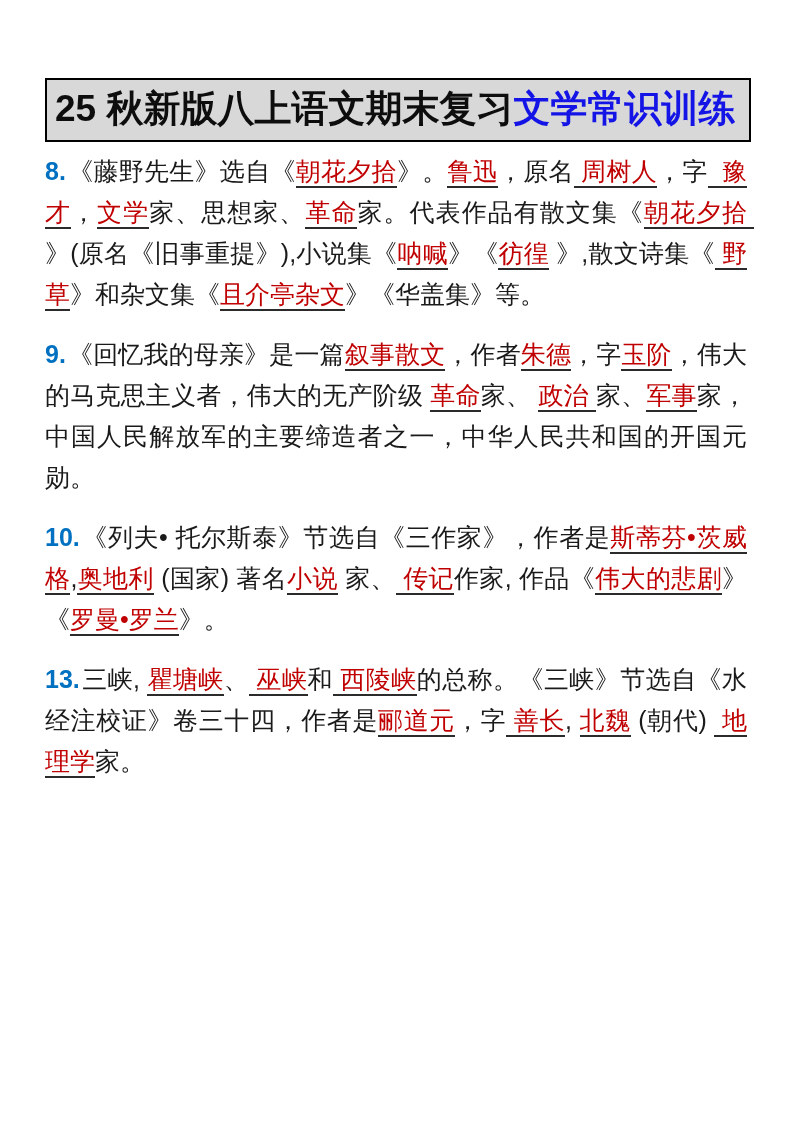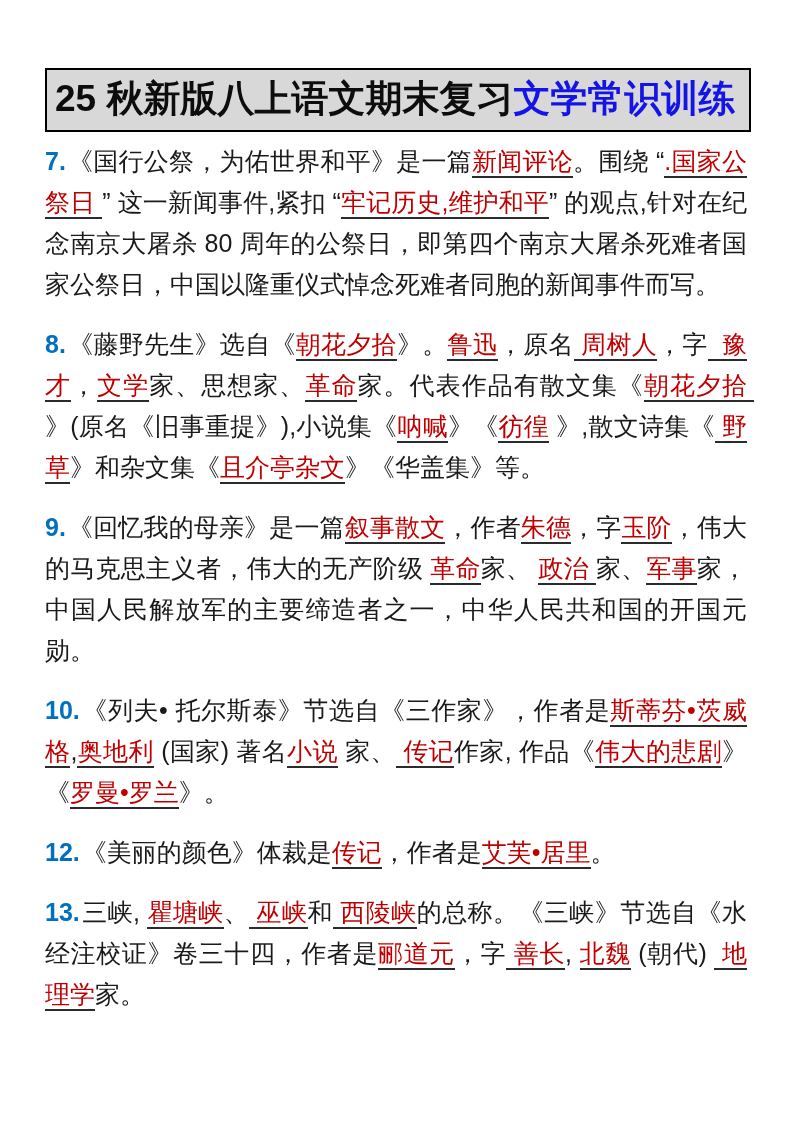--- a/index.html
+++ b/index.html
@@ -11,22 +11,23 @@
     width: 793px;
     height: 1122px;
     font-family: "Liberation Sans", sans-serif;
     color: #1a1a1a;
     overflow: hidden;
   }
   .page {
     box-sizing: border-box;
     width: 793px;
     height: 888px;
-    padding: 68px 44px 0 45px;
+    padding: 47px 44px 0 45px;
     background: #ffffff;
+    margin-top: 31px;
   }
   .title-box {
     box-sizing: border-box;
     width: 706px;
     border: 2px solid #000000;
     background: #d8d8d8;
     padding: 4px 6px 6px 8px;
     font-size: 37px;
     font-weight: 700;
     letter-spacing: 0px;
@@ -57,20 +58,18 @@
   }
 </style>
 </head>
 <body>
 
 <div class="page">
   <div class="title-box">
     <span class="title-black">25 秋新版八上语文期末复习</span><span class="title-blue">文学常识训练</span>
   </div>
   <div class="items" id="items">
-      <p class="item"><span class="num">7.</span><span class="run-n">《国行公祭，为佑世界和平》是一篇</span><span class="run-a">新闻评论</span><span class="run-n">。围绕 “</span><span class="run-a">.国家公祭日 </span><span class="run-n">” 这一新闻事件,紧扣 “</span><span class="run-a">牢记历史,维护和平</span><span class="run-n">” 的观点,针对在纪念南京大屠杀 80 周年的公祭日，即第四个南京大屠杀死难者国家公祭日，中国以隆重仪式悼念死难者同胞的新闻事件而写。</span></p>
       <p class="item"><span class="num">8.</span><span class="run-n">《藤野先生》选自《</span><span class="run-a">朝花夕拾</span><span class="run-n">》。</span><span class="run-a">鲁迅</span><span class="run-n">，原名</span><span class="run-a"> 周树人</span><span class="run-n">，字</span><span class="run-a">  豫才</span><span class="run-n">，</span><span class="run-a">文学</span><span class="run-n">家、思想家、</span><span class="run-a">革命</span><span class="run-n">家。代表作品有散文集《</span><span class="run-a">朝花夕拾 </span><span class="run-n">》(原名《旧事重提》),小说集《</span><span class="run-a">呐喊</span><span class="run-n">》《</span><span class="run-a">彷徨</span><span class="run-n"> 》,散文诗集《</span><span class="run-a"> 野草</span><span class="run-n">》和杂文集《</span><span class="run-a">且介亭杂文</span><span class="run-n">》《华盖集》等。</span></p>
       <p class="item"><span class="num">9.</span><span class="run-n">《回忆我的母亲》是一篇</span><span class="run-a">叙事散文</span><span class="run-n">，作者</span><span class="run-a">朱德</span><span class="run-n">，字</span><span class="run-a">玉阶</span><span class="run-n">，伟大的马克思主义者，伟大的无产阶级 </span><span class="run-a">革命</span><span class="run-n">家、 </span><span class="run-a">政治 </span><span class="run-n">家、</span><span class="run-a">军事</span><span class="run-n">家，中国人民解放军的主要缔造者之一，中华人民共和国的开国元勋。</span></p>
       <p class="item"><span class="num">10.</span><span class="run-n">《列夫• 托尔斯泰》节选自《三作家》，作者是</span><span class="run-a">斯蒂芬•茨威格</span><span class="run-n">,</span><span class="run-a">奥地利</span><span class="run-n"> (国家) 著名</span><span class="run-a">小说</span><span class="run-n"> 家、</span><span class="run-a"> 传记</span><span class="run-n">作家, 作品《</span><span class="run-a">伟大的悲剧</span><span class="run-n">》《</span><span class="run-a">罗曼•罗兰</span><span class="run-n">》。</span></p>
-      <p class="item"><span class="num">12.</span><span class="run-n">《美丽的颜色》体裁是</span><span class="run-a">传记</span><span class="run-n">，作者是</span><span class="run-a">艾芙•居里</span><span class="run-n">。</span></p>
       <p class="item"><span class="num">13.</span><span class="run-n">三峡, </span><span class="run-a">瞿塘峡</span><span class="run-n">、</span><span class="run-a"> 巫峡</span><span class="run-n">和</span><span class="run-a"> 西陵峡</span><span class="run-n">的总称。《三峡》节选自《水经注校证》卷三十四，作者是</span><span class="run-a">郦道元</span><span class="run-n">，字</span><span class="run-a"> 善长</span><span class="run-n">, </span><span class="run-a">北魏</span><span class="run-n"> (朝代) </span><span class="run-a"> 地理学</span><span class="run-n">家。</span></p>
     </div>
 </div>
 
 </body></html>

